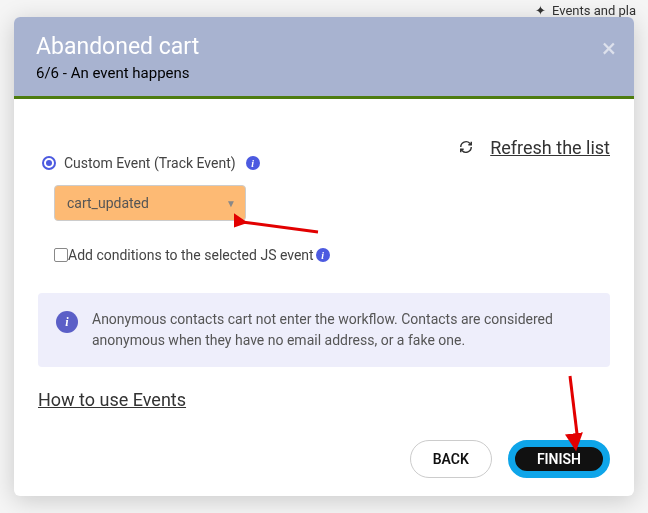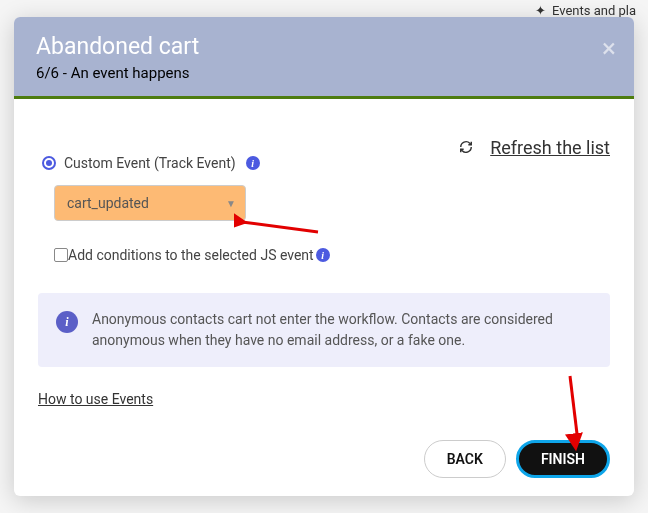--- a/index.html
+++ b/index.html
@@ -196,31 +196,31 @@
     align-items: center;
     justify-content: center;
     font-size: 12px;
     font-weight: bold;
     font-style: italic;
     font-family: Georgia, serif;
     flex-shrink: 0;
     margin-top: 2px;
   }
   .howto-link {
-    font-size: 14px;
+    font-size: 18px;
     color: #333;
     text-decoration: underline;
     cursor: pointer;
     display: inline-block;
   }
   .modal-footer {
     padding: 12px 24px 18px 24px;
     display: flex;
     justify-content: flex-end;
-    gap: 10px;
+    gap: 16px;
     text-align: right;
   }
   .btn {
     height: 38px;
     padding: 0 22px;
     border-radius: 20px;
     font-size: 14px;
     font-weight: 600;
     cursor: pointer;
     display: flex;
@@ -228,21 +228,21 @@
     justify-content: center;
   }
   .btn-back {
     background: #fff;
     color: #111;
     border: 1px solid #ccc;
   }
   .btn-finish {
     background: #111;
     color: #fff;
-    border: 3px solid #0ea5e9;
+    border: 7px solid #0ea5e9;
   }
   .arrow { position: absolute; pointer-events: none; }
 </style>
 </head>
 <body>
 
 <div class="bg-hint">
   <span>✦</span>
   <span>Events and pla</span>
 </div>

